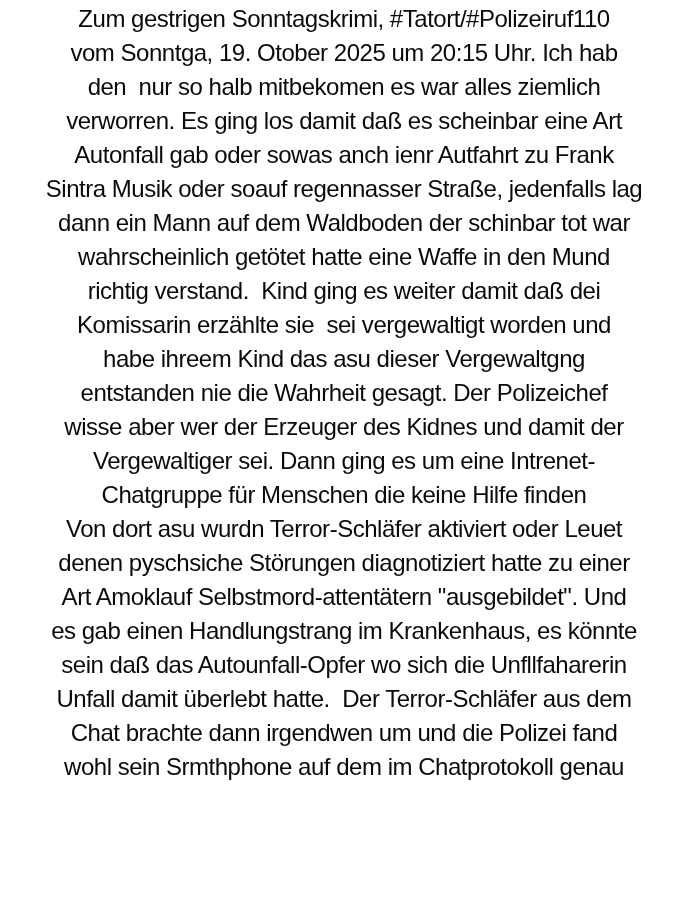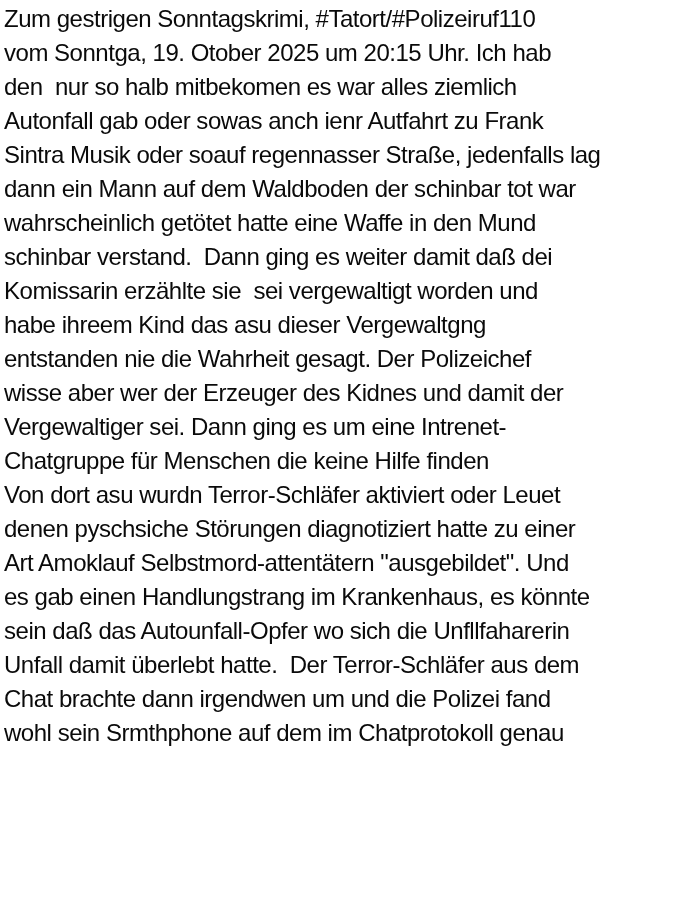--- a/index.html
+++ b/index.html
@@ -20,34 +20,36 @@
     background: #ffffff;
   }
   .line {
     font-family: "Liberation Sans", "DejaVu Sans", sans-serif;
     font-size: 24px;
     line-height: 34px;
     letter-spacing: -0.02em;
     color: #0a0a0a;
     white-space: pre;      
     overflow: hidden;
+    text-align: center;
   }
 </style>
 </head>
 <body>
 
 <main class="page">
   <div class="line">Zum gestrigen Sonntagskrimi, #Tatort/#Polizeiruf110</div>
   <div class="line">vom Sonntga, 19. Otober 2025 um 20:15 Uhr. Ich hab</div>
   <div class="line">den  nur so halb mitbekomen es war alles ziemlich</div>
+  <div class="line">verworren. Es ging los damit daß es scheinbar eine Art</div>
   <div class="line">Autonfall gab oder sowas anch ienr Autfahrt zu Frank</div>
   <div class="line">Sintra Musik oder soauf regennasser Straße, jedenfalls lag</div>
   <div class="line">dann ein Mann auf dem Waldboden der schinbar tot war</div>
   <div class="line">wahrscheinlich getötet hatte eine Waffe in den Mund</div>
-  <div class="line">schinbar verstand.  Dann ging es weiter damit daß dei</div>
+  <div class="line">richtig verstand.  Kind ging es weiter damit daß dei</div>
   <div class="line">Komissarin erzählte sie  sei vergewaltigt worden und</div>
   <div class="line">habe ihreem Kind das asu dieser Vergewaltgng</div>
   <div class="line">entstanden nie die Wahrheit gesagt. Der Polizeichef</div>
   <div class="line">wisse aber wer der Erzeuger des Kidnes und damit der</div>
   <div class="line">Vergewaltiger sei. Dann ging es um eine Intrenet-</div>
   <div class="line">Chatgruppe für Menschen die keine Hilfe finden</div>
   <div class="line">Von dort asu wurdn Terror-Schläfer aktiviert oder Leuet</div>
   <div class="line">denen pyschsiche Störungen diagnotiziert hatte zu einer</div>
   <div class="line">Art Amoklauf Selbstmord-attentätern "ausgebildet". Und</div>
   <div class="line">es gab einen Handlungstrang im Krankenhaus, es könnte</div>

